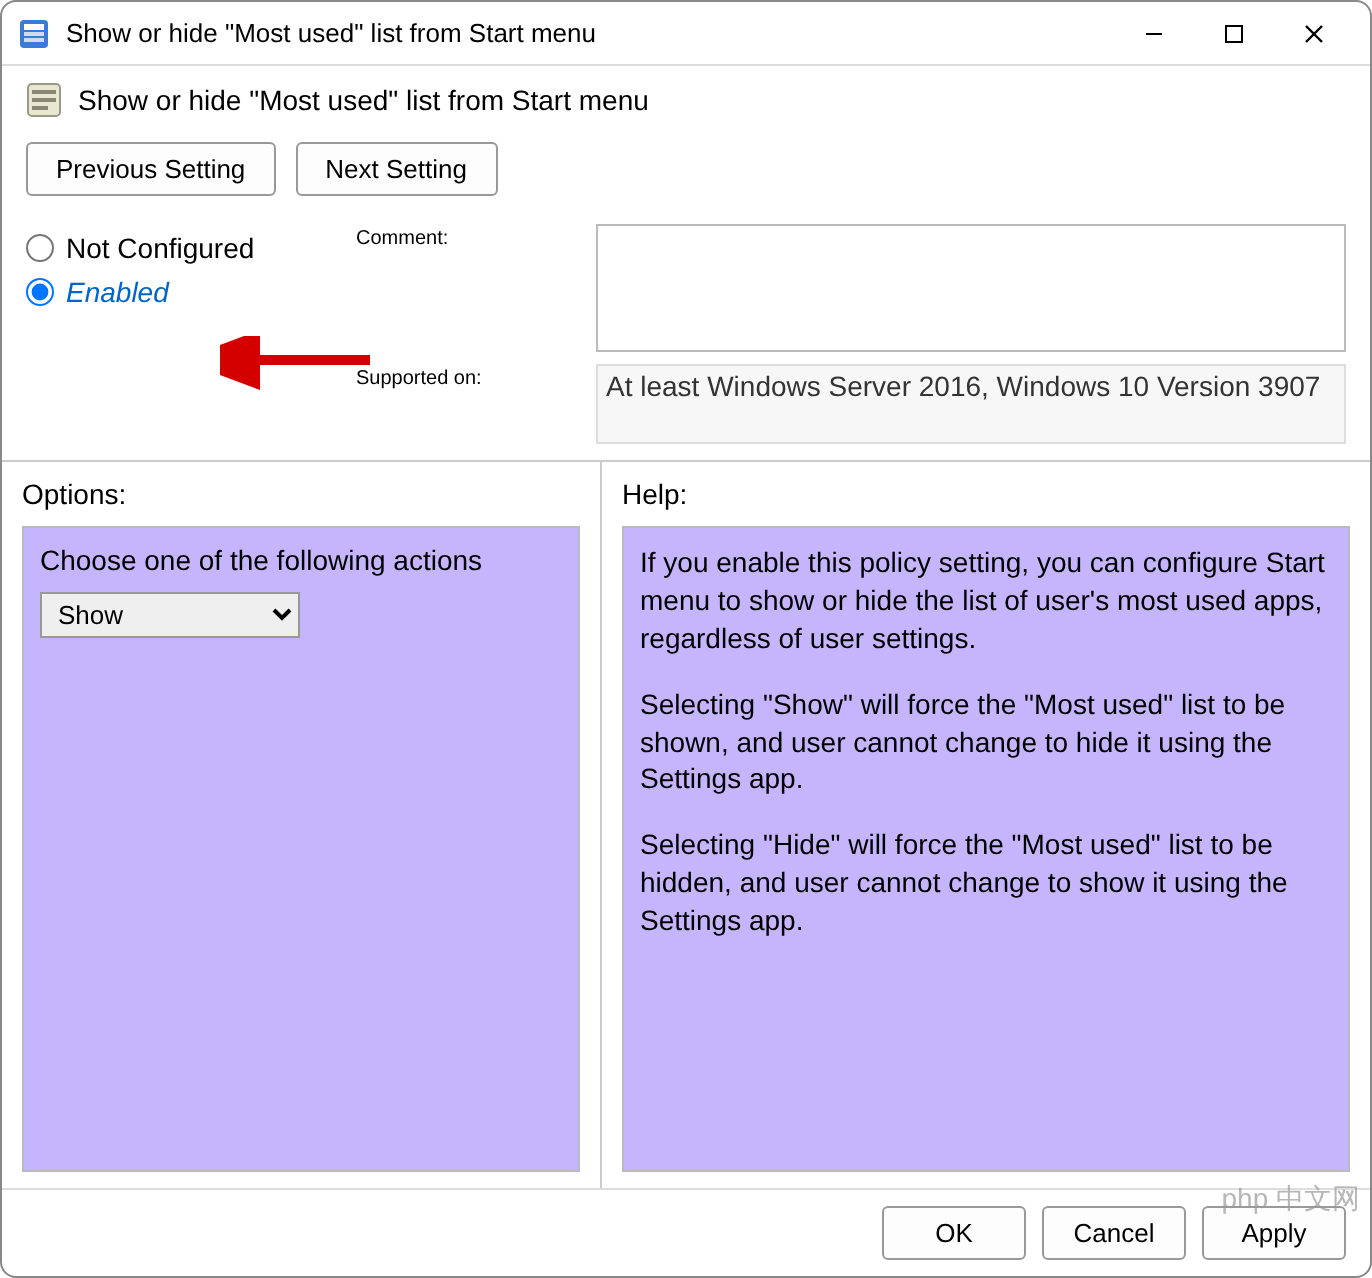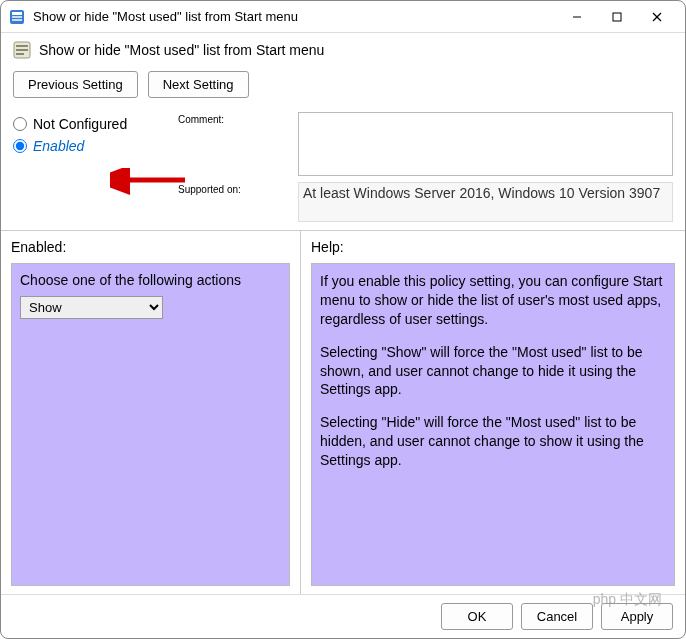--- a/index.html
+++ b/index.html
@@ -138,40 +138,40 @@
     .pane-box {
       flex: 1;
       border: 1px solid #bbb;
       padding: 8px;
       font-size: 14px;
       overflow: auto;
       background: #c4b5fd;
     }
     .options-box .option-label { margin-bottom: 8px; }
     .options-box select {
-      width: 143px;
+      width: 130px;
       font-size: 13px;
       padding: 2px 4px;
       border: 1px solid #999;
     }
     .help-box p { margin-bottom: 14px; line-height: 1.35; }
 
     .footer {
       display: flex;
       justify-content: flex-end;
       gap: 8px;
       padding: 8px 12px;
       border-top: 1px solid #ddd;
       position: relative;
     }
     .footer .btn { min-width: 72px; }
 
     .watermark {
       position: absolute;
-      right: 24px;
+      right: 6px;
       bottom: 30px;
       font-size: 14px;
       color: #999;
       opacity: 0.7;
       pointer-events: none;
       font-family: sans-serif;
     }
   </style>
 </head>
 <body>
@@ -249,21 +249,21 @@
   <defs>
     <marker id="ah" markerWidth="10" markerHeight="10" refX="2" refY="3" orient="auto">
       <path d="M0,0 L0,6 L8,3 z" fill="#d40000"></path>
     </marker>
   </defs>
   <line x1="75" y1="12" x2="10" y2="12" stroke="#d40000" stroke-width="5" marker-end="url(#ah)"></line>
 </svg>
 
 <div class="lower">
   <div class="pane left">
-    <div class="pane-label">Enabled:</div>
+    <div class="pane-label">Options:</div>
     <div class="pane-box options-box">
       <div class="option-label">Choose one of the following actions</div>
       <select>
         <option>Show</option>
         <option>Hide</option>
       </select>
     </div>
   </div>
   <div class="pane right">
     <div class="pane-label">Help:</div>

